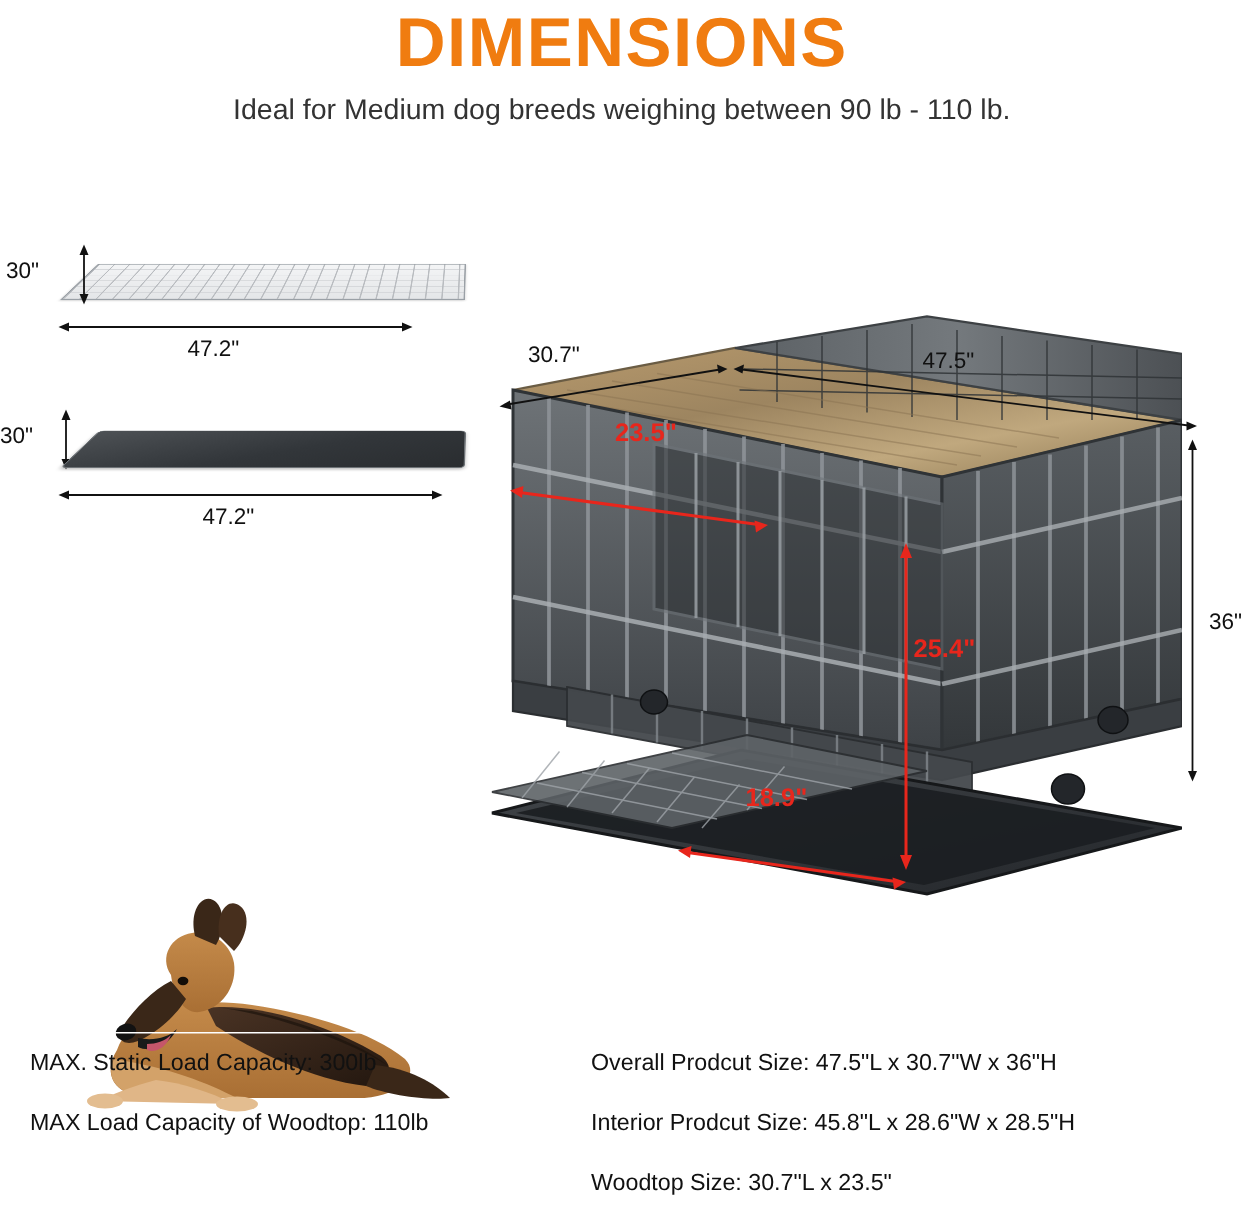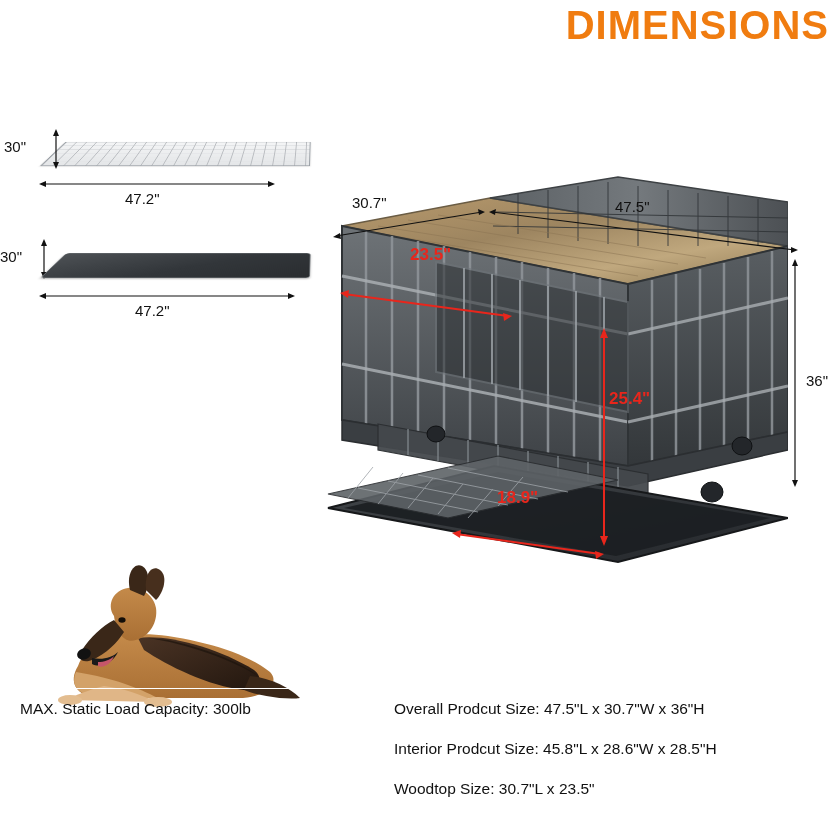--- a/index.html
+++ b/index.html
@@ -8,27 +8,26 @@
     width: 829px; height: 821px;
     background: #ffffff;
     font-family: "Liberation Sans", sans-serif;
     color: #111;
     position: relative;
     overflow: hidden;
   }
   
   .header { text-align:center; padding-top: 4px; }
   .title {
-    font-size: 40px;
+    font-size: 46px;
     font-weight: bold;
     color: #F07C10;
     letter-spacing: 1px;
     line-height: 1.05;
     margin: 0;
-    text-align: right;
   }
   .subtitle {
     font-size: 19px;
     color: #333;
     margin-top: 8px;
     line-height: 1.45;
   }
   .subtitle div { white-space: nowrap; }
 
   
@@ -112,20 +111,21 @@
     left: 18px; top: 492px;
     width: 290px; height: 190px;
   }
 </style>
 </head>
 <body>
 
 <div class="header">
   <h1 class="title">DIMENSIONS</h1>
   <div class="subtitle">
+    <div>Ideal for Medium dog breeds weighing between 90 lb - 110 lb.</div>
   </div>
 </div>
 
 <div class="diagram">
 
   <div class="part-wire">
     <div class="wire-plate"></div>
   </div>
 
   <svg width="829" height="530" style="position:absolute;left:0;top:0;pointer-events:none;">
@@ -364,19 +364,20 @@
       <ellipse cx="140" cy="156" rx="14" ry="5" fill="#e3bd90"></ellipse>
     </svg>
   </div>
 </div>
 
 <div class="divider-hr"></div>
 
 <div class="specs">
   <div class="col left">
     <div>MAX. Static Load Capacity: 300lb</div>
+    <div>MAX Load Capacity of Woodtop: 110lb</div>
   </div>
   <div class="col right">
     <div>Overall Prodcut Size: 47.5"L x 30.7"W x 36"H</div>
     <div>Interior Prodcut Size: 45.8"L x 28.6"W x 28.5"H</div>
     <div>Woodtop Size: 30.7"L x 23.5"</div>
   </div>
 </div>
 
 </body></html>

